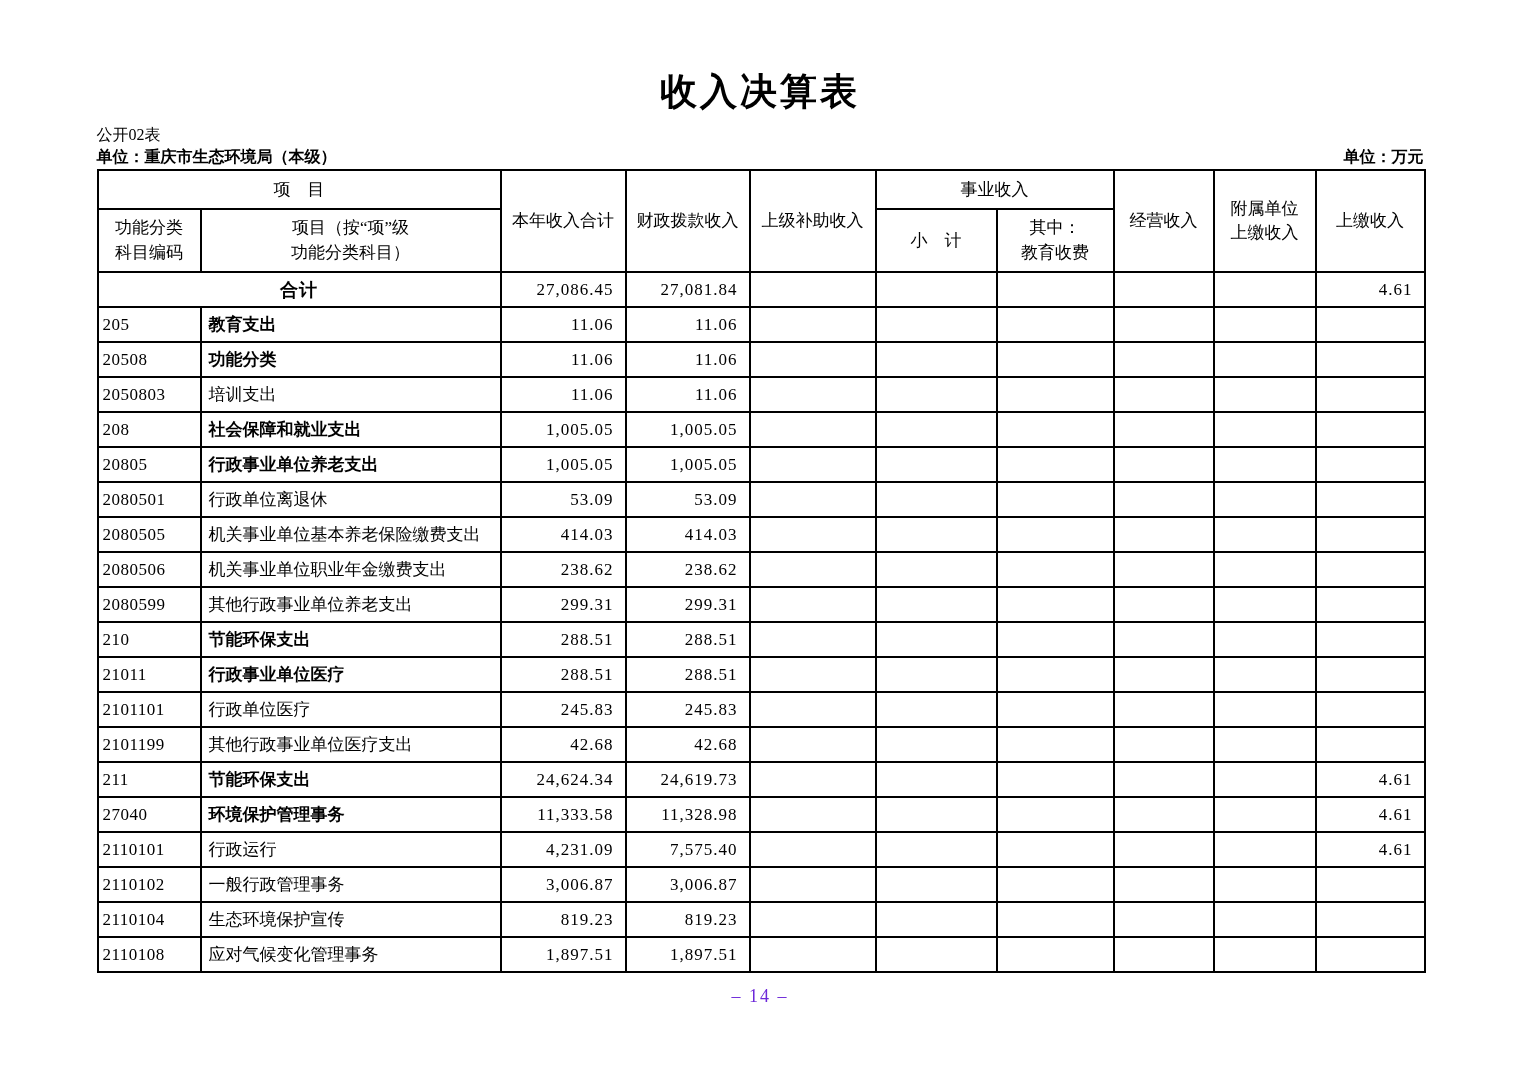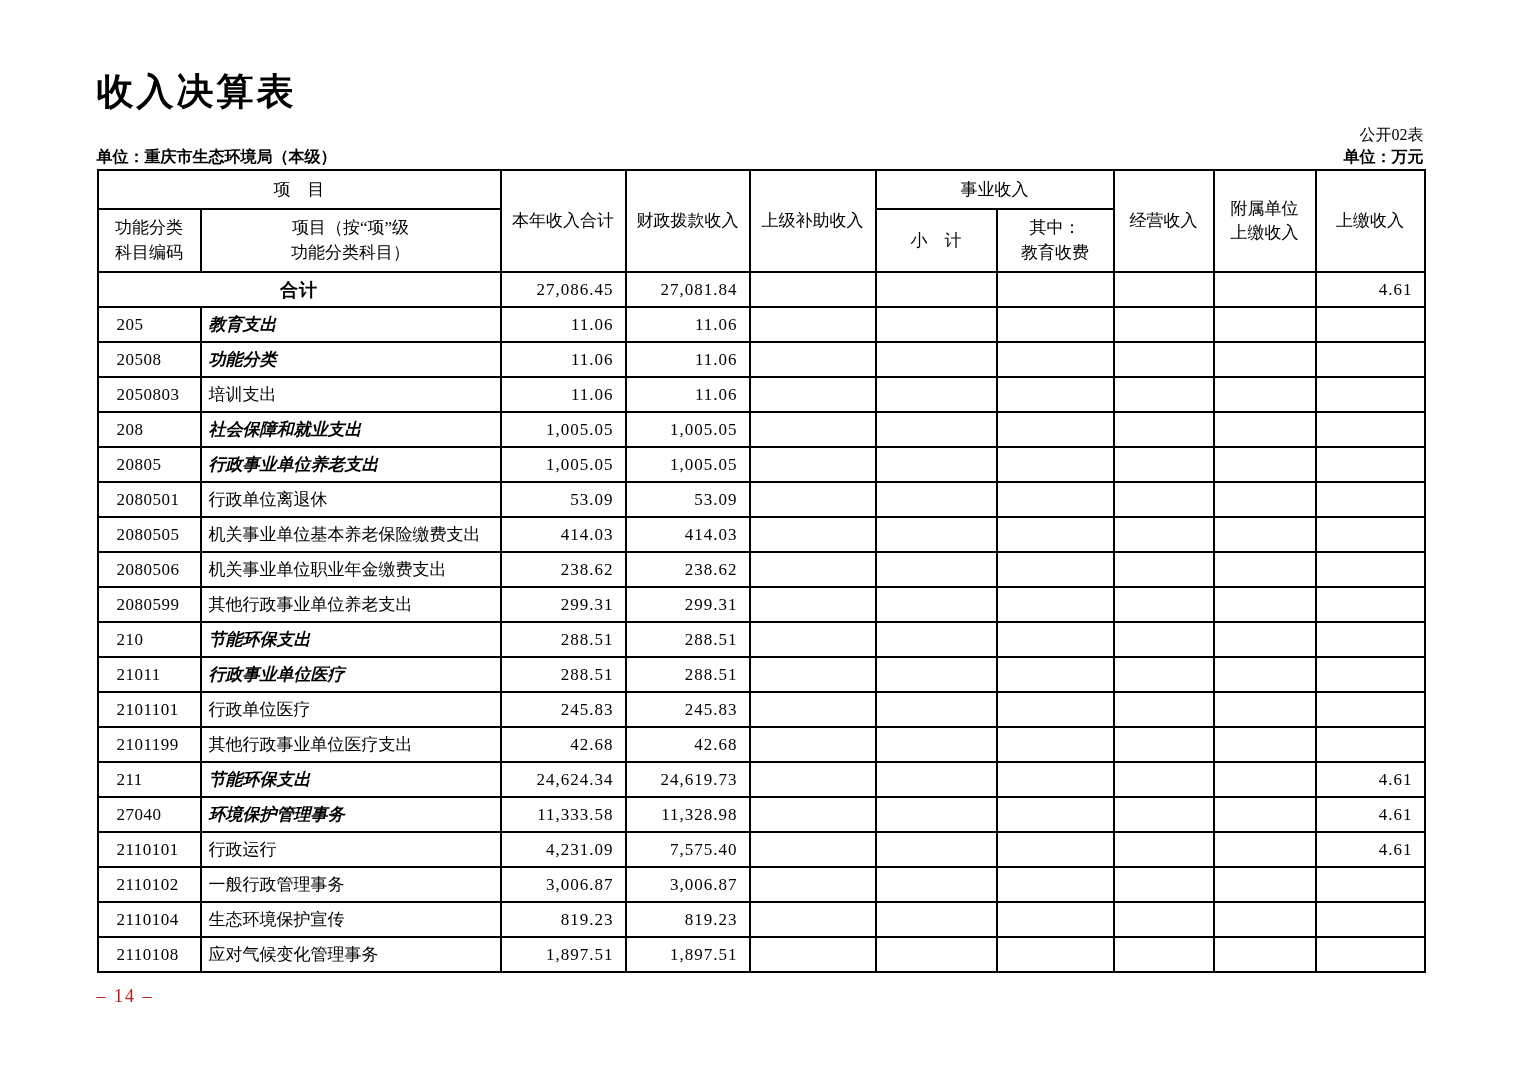--- a/index.html
+++ b/index.html
@@ -6,28 +6,28 @@
   html, body {
     margin: 0; padding: 0;
     background: #ffffff;
     width: 1520px; height: 1074px;
     font-family: "Liberation Serif", "DejaVu Serif", serif;
     color: #000;
     overflow: hidden;
   }
   .content { width: 1327px; margin: 0 auto; }
   .doc-title {
+    text-align: center;
     font-size: 37px;
     font-weight: bold;
     letter-spacing: 3px;
     margin-top: 72px;
     line-height: 1.1;
   }
   .table-code {
-    text-align: right;
     font-size: 16px;
     margin-top: 13px;
     line-height: 1.1;
   }
   .meta-row {
     display: flex;
     justify-content: space-between;
     align-items: flex-end;
     font-size: 16px;
     margin-top: 4px;
@@ -50,29 +50,29 @@
     font-size: 17px;
     text-align: center;
     vertical-align: middle;
     white-space: pre-line;
     line-height: 1.45;
   }
   thead tr.h1 { height: 39px; }
   thead tr.h2 { height: 63px; }
   tbody tr { height: 35px; }
   tbody td { font-size: 17px; vertical-align: middle; }
-  td.code { text-align: left; padding-left: 18px; letter-spacing: 0.5px; }
+  td.code { text-align: left; padding-left: 4px; letter-spacing: 0.5px; }
   td.item { text-align: left; padding-left: 7px; }
   td.num  { text-align: right; padding-right: 11px; letter-spacing: 1px; white-space: nowrap; }
-  td.bold { font-weight: bold; font-style: italic; }
+  td.bold { font-weight: bold; }
   td.merged { text-align: center; font-weight: bold; font-size: 18px; letter-spacing: 1px; }
   .page-footer {
-    text-align: left;
+    text-align: center;
     font-size: 18px;
-    color: #b91c1c;
+    color: #6d28d9;
     margin-top: 13px;
     letter-spacing: 2px;
   }
 </style>
 </head>
 <body>
 
 <div class="content">
 
   <div class="doc-title">收入决算表</div>

